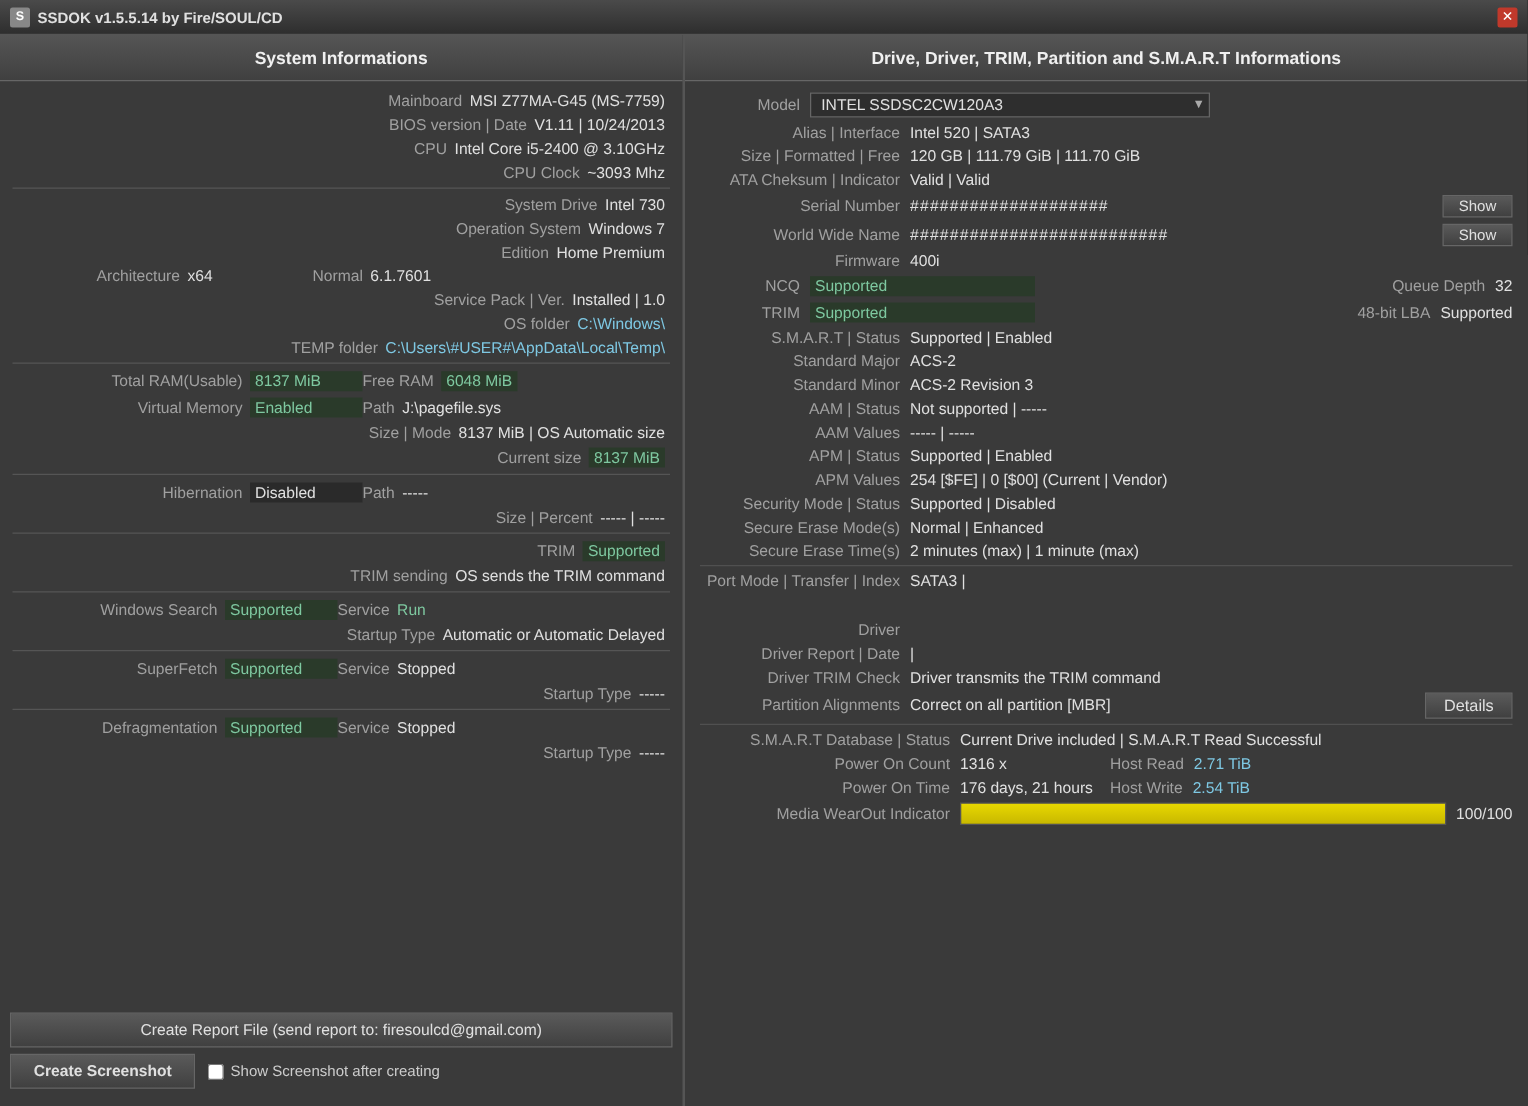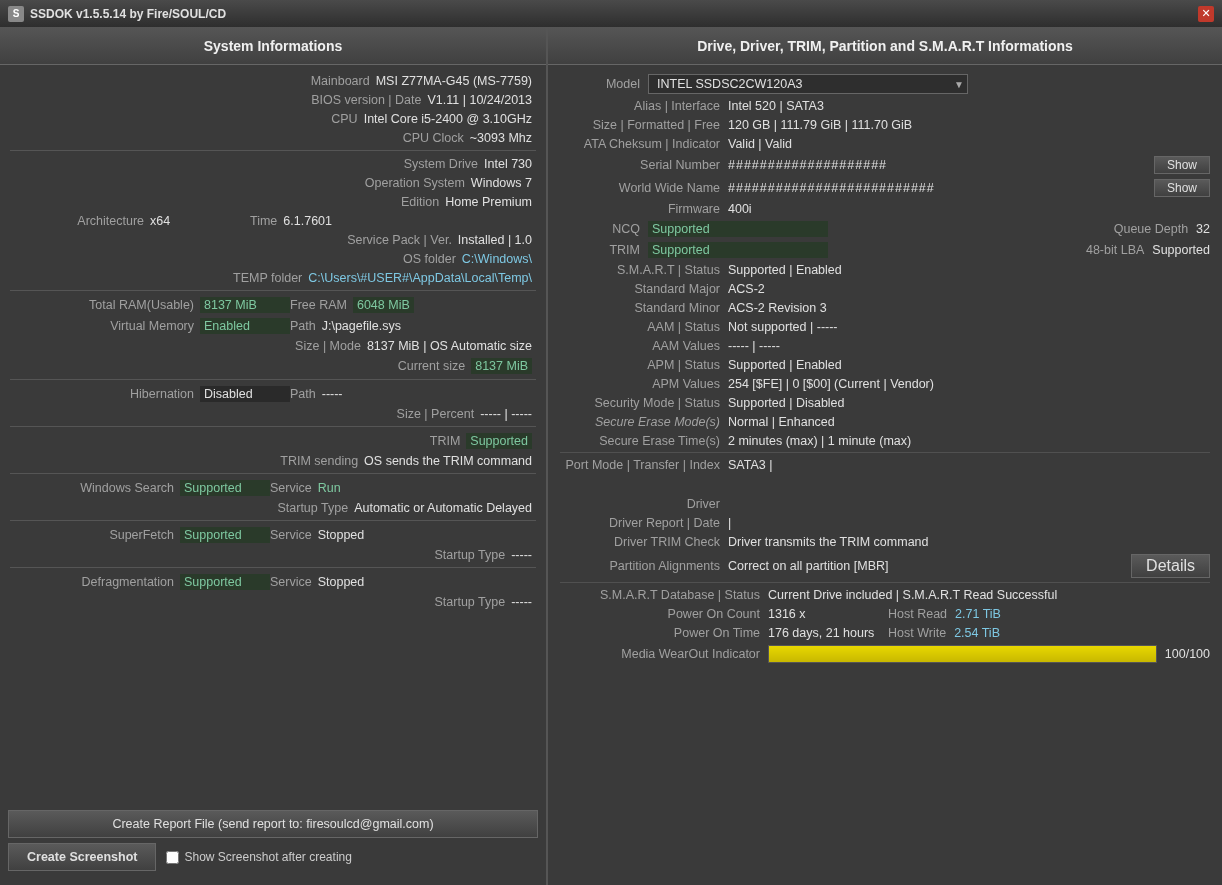--- a/index.html
+++ b/index.html
@@ -159,21 +159,21 @@
       font-size: 12px;
     }
 
     
     .details-btn {
       background: linear-gradient(180deg, #5a5a5a 0%, #404040 100%);
       border: 1px solid #666;
       color: #e0e0e0;
       padding: 2px 14px;
       cursor: pointer;
-      font-size: 16px;
+      font-size: 13px;
     }
 
     
     .bottom-buttons {
       padding: 6px 8px;
       display: flex;
       flex-direction: column;
       gap: 5px;
     }
     .report-btn {
@@ -275,21 +275,21 @@
       </div>
 
       <div class="left-row">
         <span style="flex:1; text-align:right;" class="lbl">Edition</span>
         <span style="margin-left:6px;" class="val">Home Premium</span>
       </div>
 
       <div class="left-row">
         <span style="width:130px; text-align:right;" class="lbl">Architecture</span>
         <span style="margin-left:6px; width:100px;" class="val">x64</span>
-        <span class="lbl">Time</span>
+        <span class="lbl">Normal</span>
         <span style="margin-left:6px;" class="val">6.1.7601</span>
       </div>
 
       <div class="left-row">
         <span style="flex:1; text-align:right;" class="lbl">Service Pack | Ver.</span>
         <span style="margin-left:6px;" class="val">Installed  |  1.0</span>
       </div>
 
       <div class="left-row">
         <span style="flex:1; text-align:right;" class="lbl">OS folder</span>
@@ -499,21 +499,21 @@
         <span style="width:160px; text-align:right;" class="rlbl">APM Values</span>
         <span style="margin-left:8px;" class="rval">254 [$FE]  |  0 [$00]  (Current | Vendor)</span>
       </div>
 
       <div class="right-row">
         <span style="width:160px; text-align:right;" class="rlbl">Security Mode | Status</span>
         <span style="margin-left:8px;" class="rval">Supported  |  Disabled</span>
       </div>
 
       <div class="right-row">
-        <span style="width:160px; text-align:right;font-style:italic;" class="rlbl">Secure Erase Mode(s)</span>
+        <span style="width:160px; text-align:right;" class="rlbl">Secure Erase Mode(s)</span>
         <span style="margin-left:8px;" class="rval">Normal  |  Enhanced</span>
       </div>
 
       <div class="right-row">
         <span style="width:160px; text-align:right;" class="rlbl">Secure Erase Time(s)</span>
         <span style="margin-left:8px;" class="rval">2 minutes (max)  |  1 minute (max)</span>
       </div>
       <div class="r-divider"></div>
 
       <div class="right-row">

